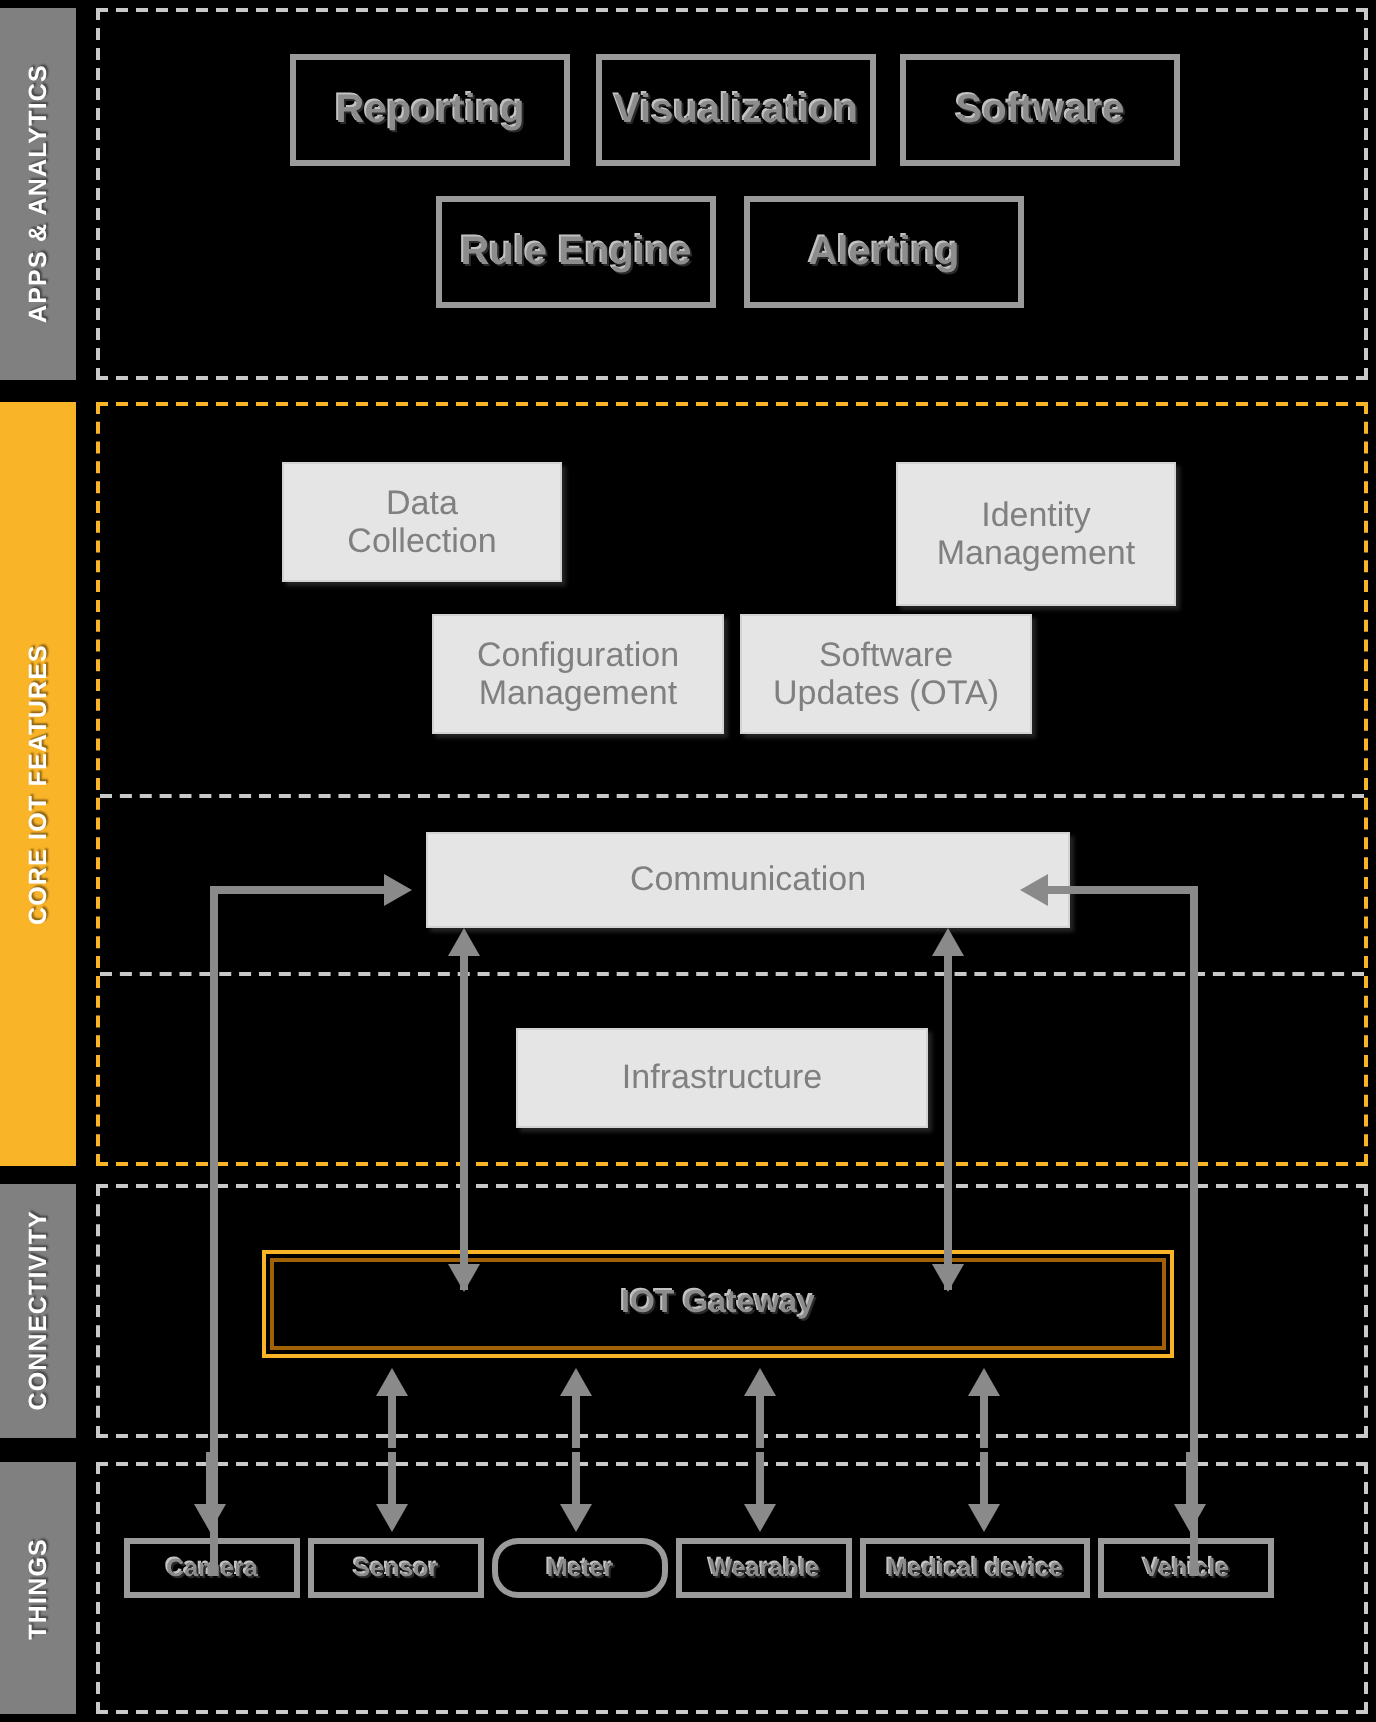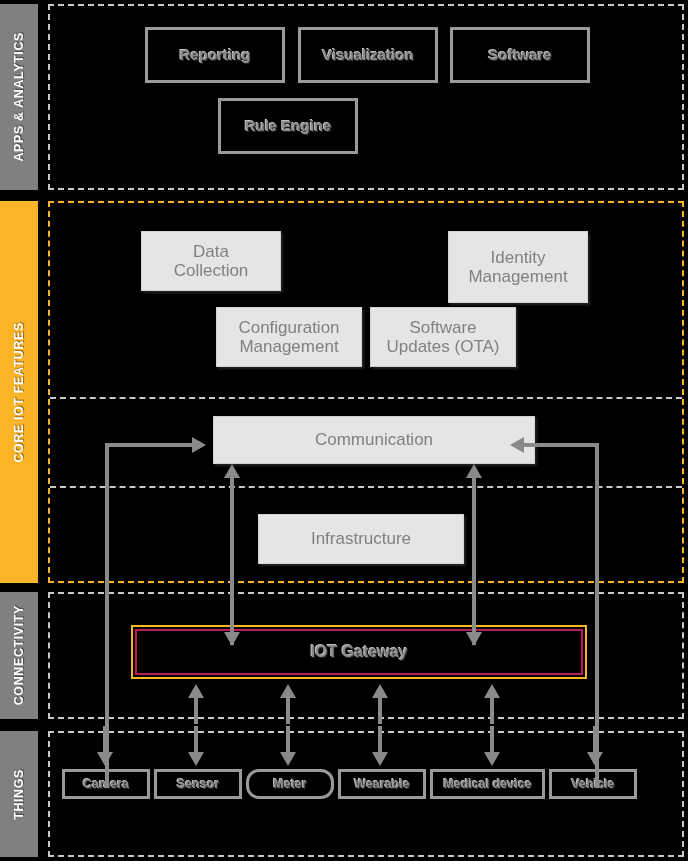--- a/index.html
+++ b/index.html
@@ -93,41 +93,41 @@
     text-align: center;
     line-height: 1.12;
   }
 
   
   .node.outline {
     background: #000000;
     border: 3px solid #9a9a9a;
     color: #8c8c8c;
     font-weight: bold;
-    font-size: 15px;
+    font-size: 20px;
     text-shadow: 1px 1px 0 #2a2a2a, -1px -1px 0 #c2c2c2;
   }
 
   
   .node.filled {
     background: #e5e5e5;
     border: 1px solid #d2d2d2;
     color: #808080;
     font-size: 17px;
     box-shadow: 2px 2px 2px rgba(255,255,255,0.14);
   }
 
   .node.small {
     font-size: 12.5px;
   }
 
   
   #node-gateway {
     background: #000000;
-    border: 2px solid #be185d;
+    border: 2px solid #a16207;
     outline: 2px solid #FAB428;
     outline-offset: 2px;
     color: #8c8c8c;
     font-weight: bold;
     font-size: 16px;
     text-shadow: 1px 1px 0 #2a2a2a, -1px -1px 0 #c2c2c2;
   }
 
   
   .conn {
@@ -183,20 +183,23 @@
       </div>
 
       <div class="node outline" style="left:400px; top:21px; width:140px; height:56px;">
         <span>Software</span>
       </div>
 
       <div class="node outline" style="left:168px; top:92px; width:140px; height:56px;">
         <span>Rule Engine</span>
       </div>
 
+      <div class="node outline" style="left:322px; top:92px; width:140px; height:56px;">
+        <span>Alerting</span>
+      </div>
 
     </div>
   </div>
 
   <div class="band" id="band-core">
     <div class="band-label orange">
       <span>CORE IOT FEATURES</span>
     </div>
     <div class="band-body dashed-orange">
 

